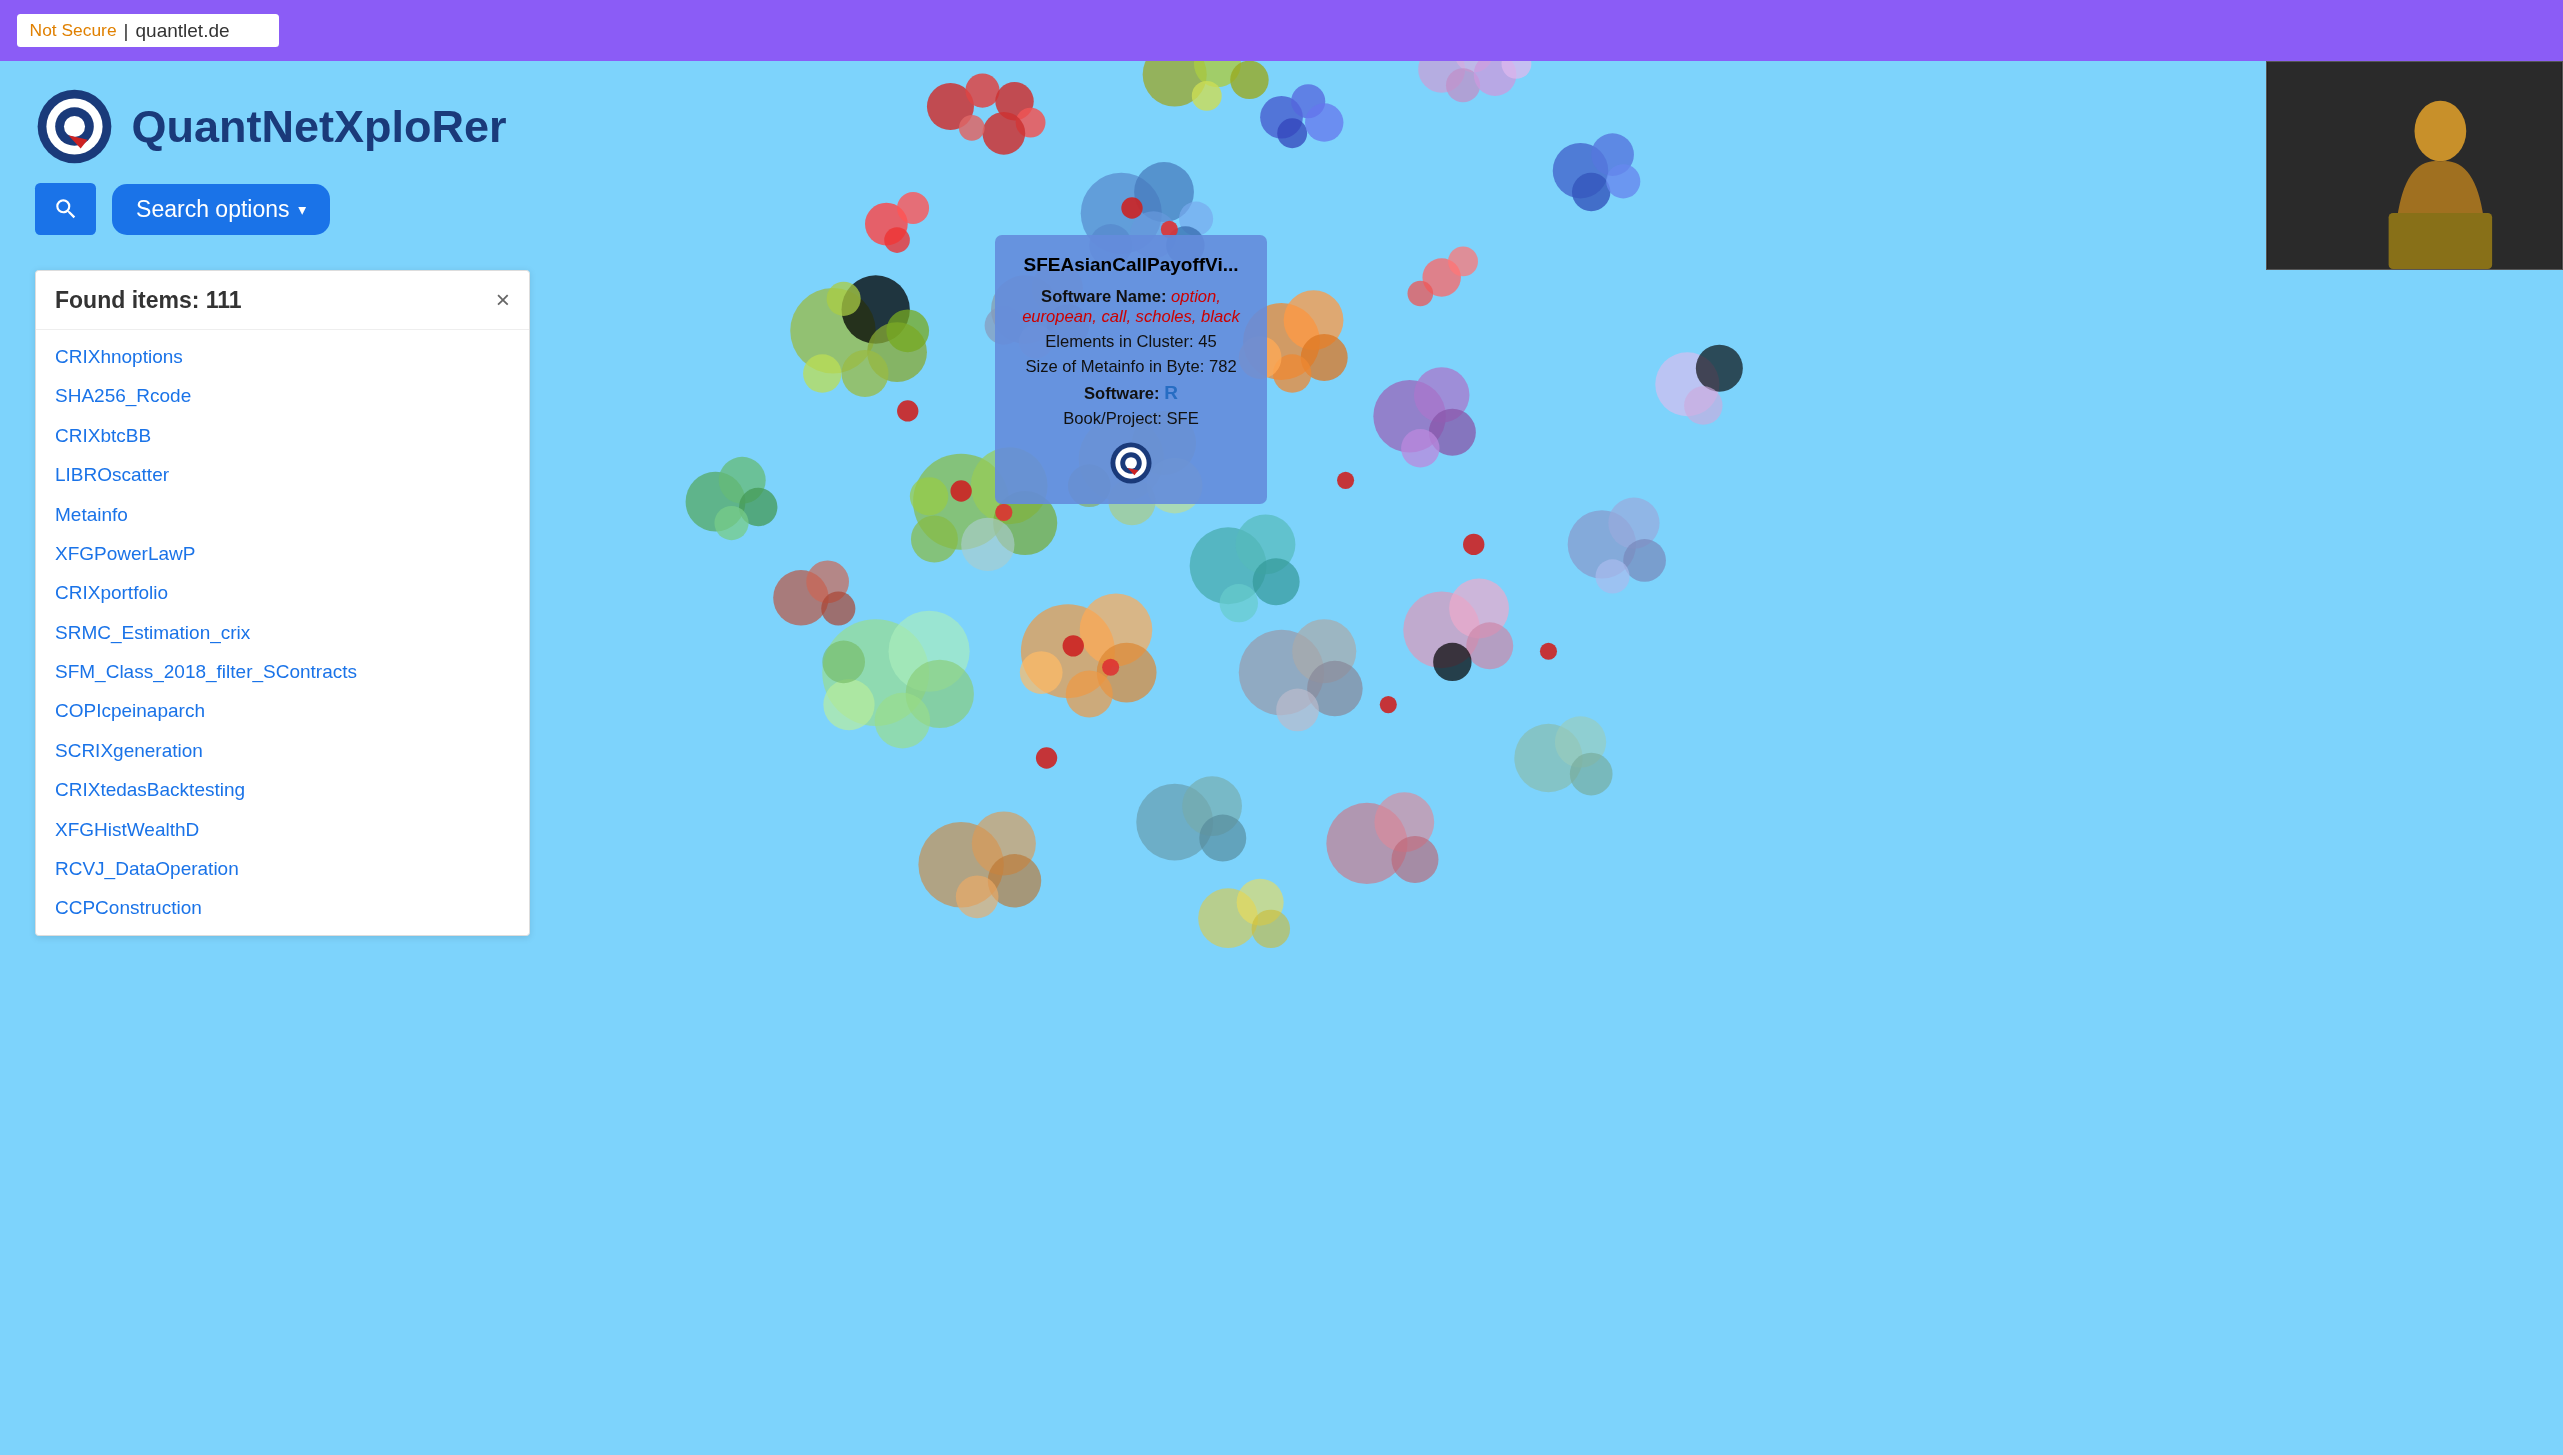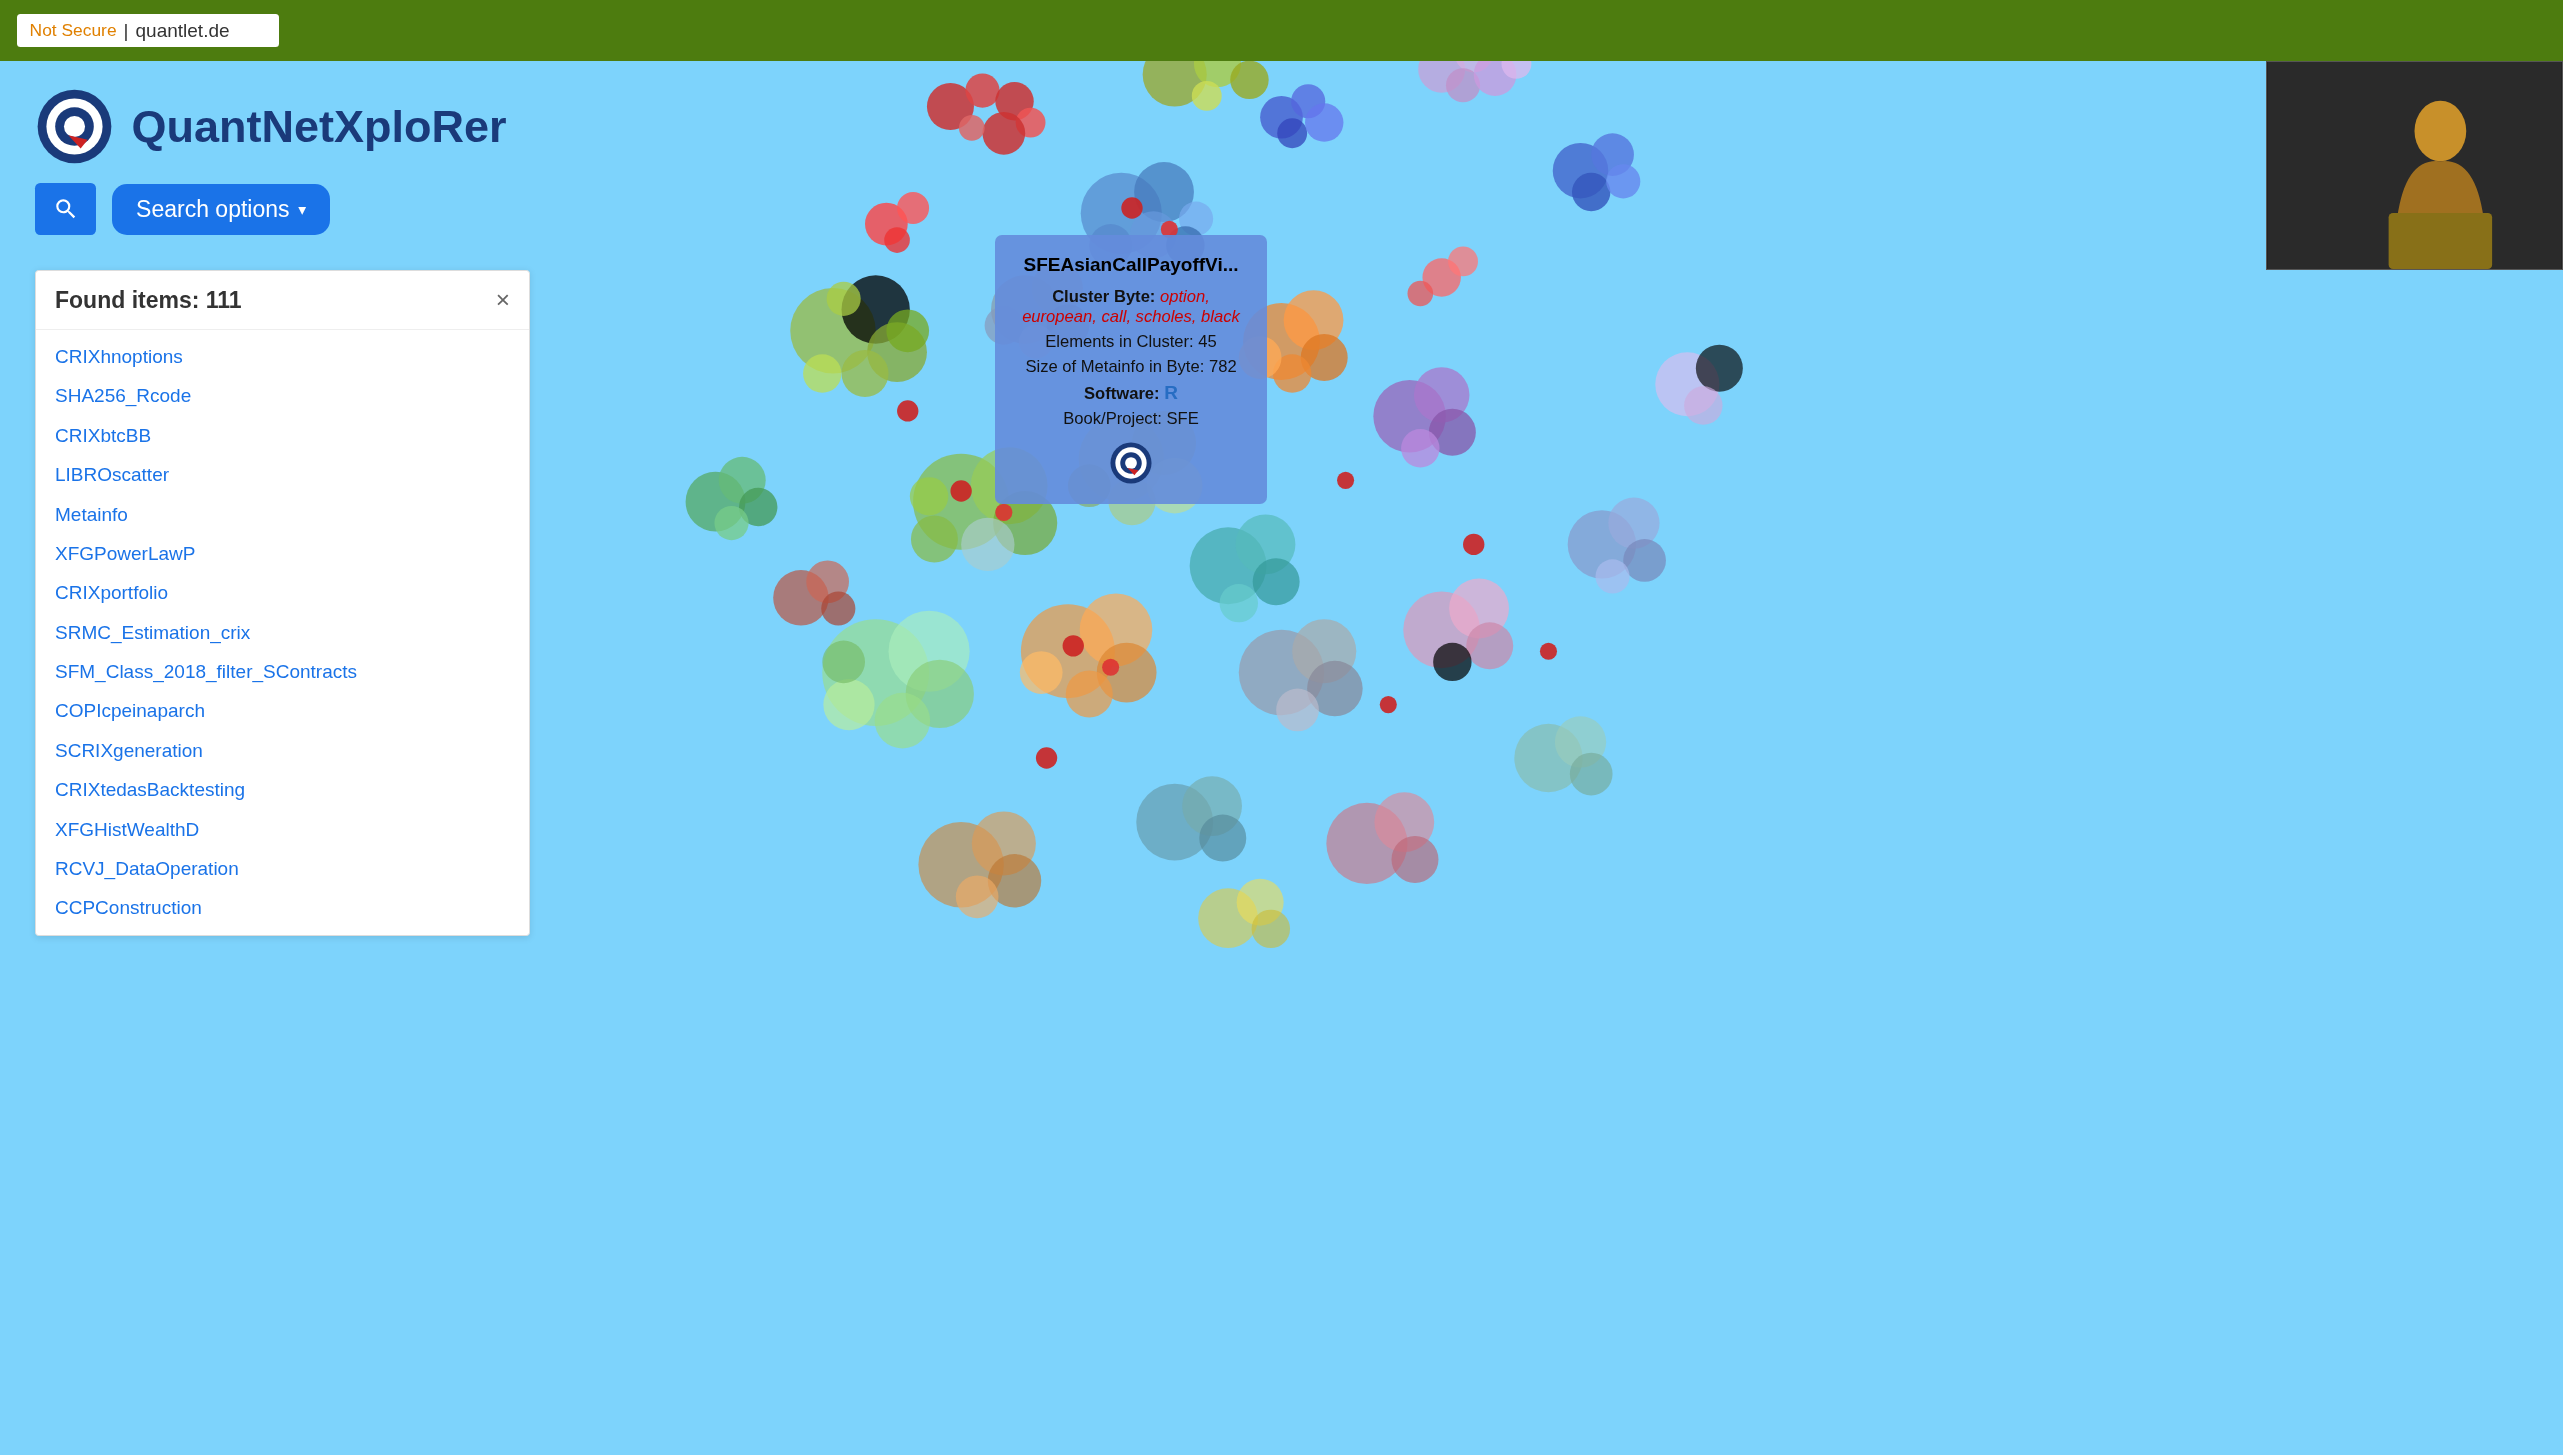--- a/index.html
+++ b/index.html
@@ -7,21 +7,21 @@
       font-family: Arial, sans-serif;
       background: #fff;
       width: 2563px;
       height: 1455px;
       overflow: hidden;
       position: relative;
     }
 
     
     .browser-bar {
-      background: #4d7c0f;
+      background: #8b5cf6;
       height: 61px;
       display: flex;
       align-items: center;
       padding: 0 17.4px;
       gap: 10.5px;
     }
     .browser-bar-url {
       background: #fff;
       border-radius: 3.5px;
       padding: 5.2px 12.2px;
@@ -443,21 +443,21 @@
         <div class="result-item">CRIXtedasBacktesting</div>
         <div class="result-item">XFGHistWealthD</div>
         <div class="result-item">RCVJ_DataOperation</div>
         <div class="result-item">CCPConstruction</div>
       </div>
   </div>
 
   <div class="tooltip-popup">
     <div class="tooltip-title">SFEAsianCallPayoffVi...</div>
     <div class="tooltip-row">
-      <strong>Cluster Byte:</strong>
+      <strong>Software Name:</strong>
       <span> <span style="color:#cc0000;font-style:italic">option, european, call, scholes, black</span></span>
     </div>
     <div class="tooltip-row">Elements in Cluster: 45</div>
     <div class="tooltip-row">Size of Metainfo in Byte: 782</div>
     <div class="tooltip-row">
       <strong>Software:</strong>
       <span style="color:#276DC3;font-weight:bold;font-size:19px;">R</span>
     </div>
     <div class="tooltip-row">Book/Project: SFE</div>
     <div class="tooltip-logo">

